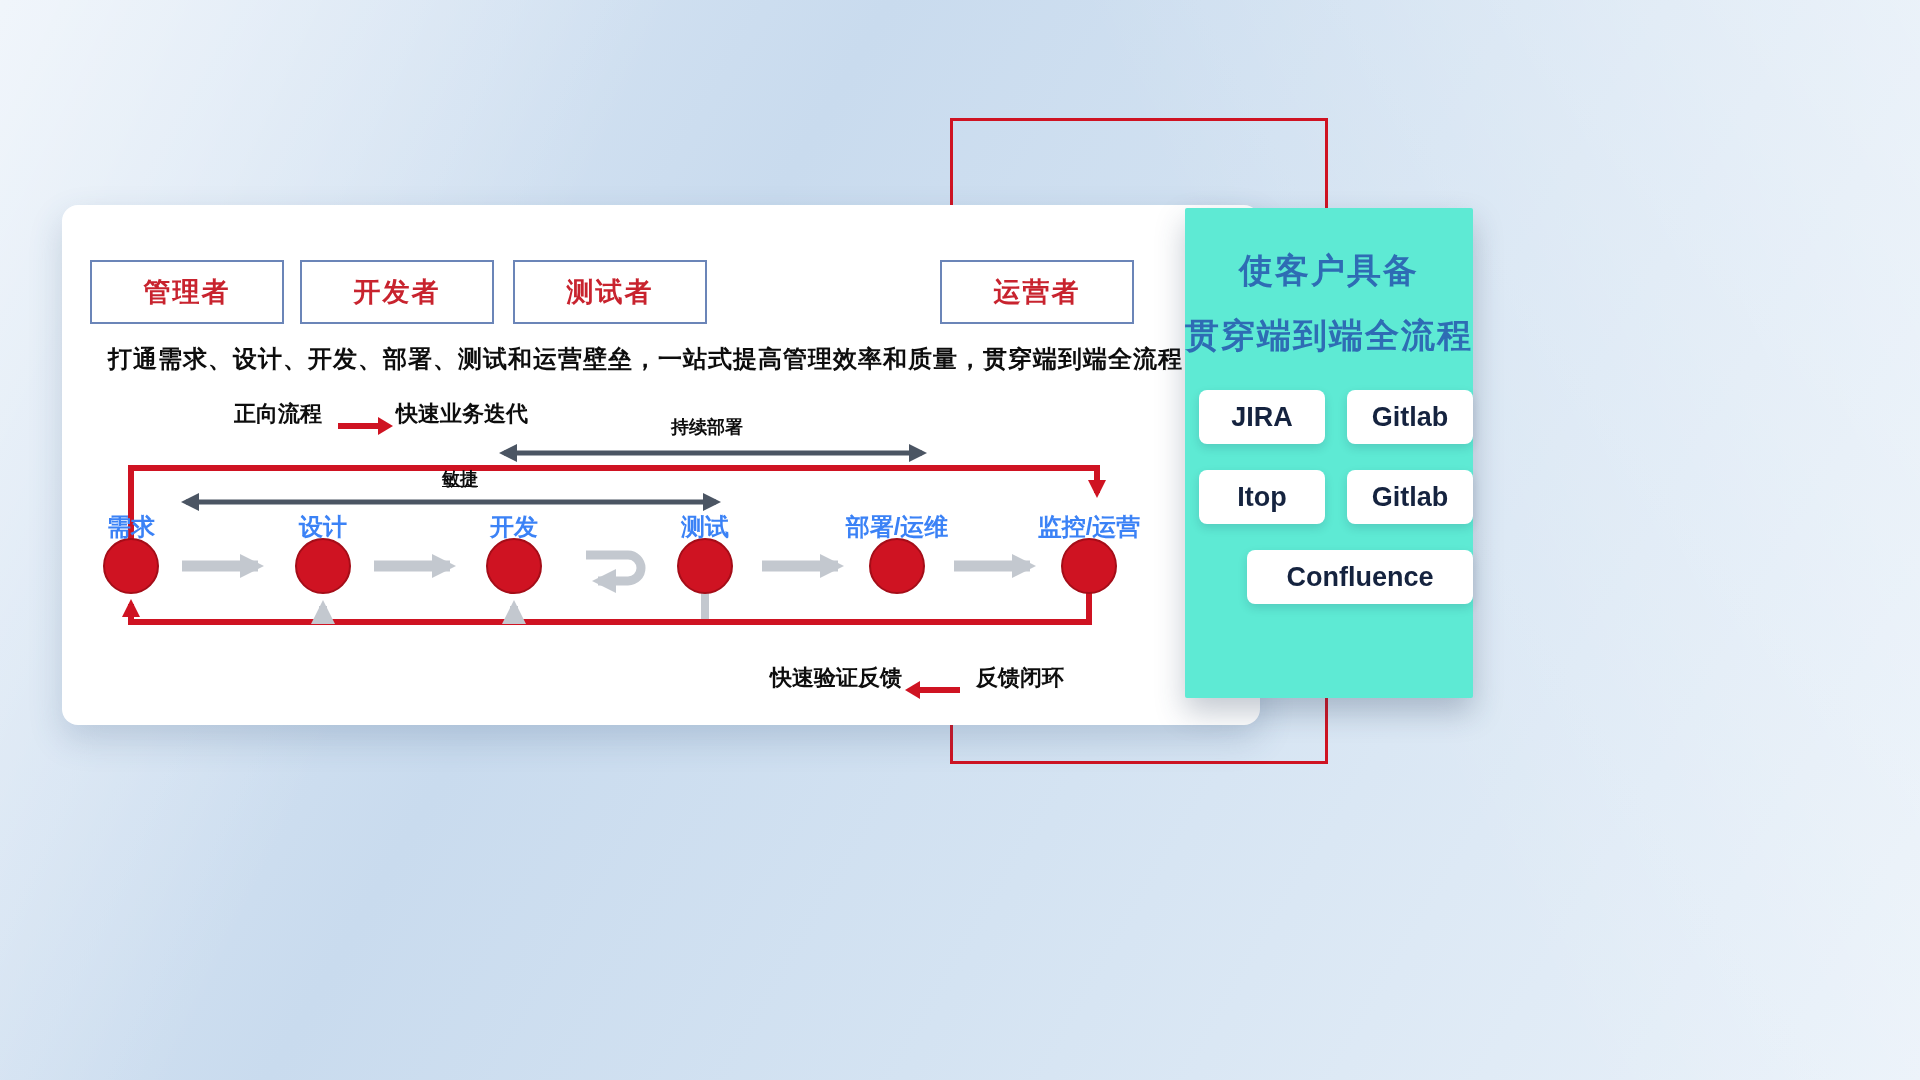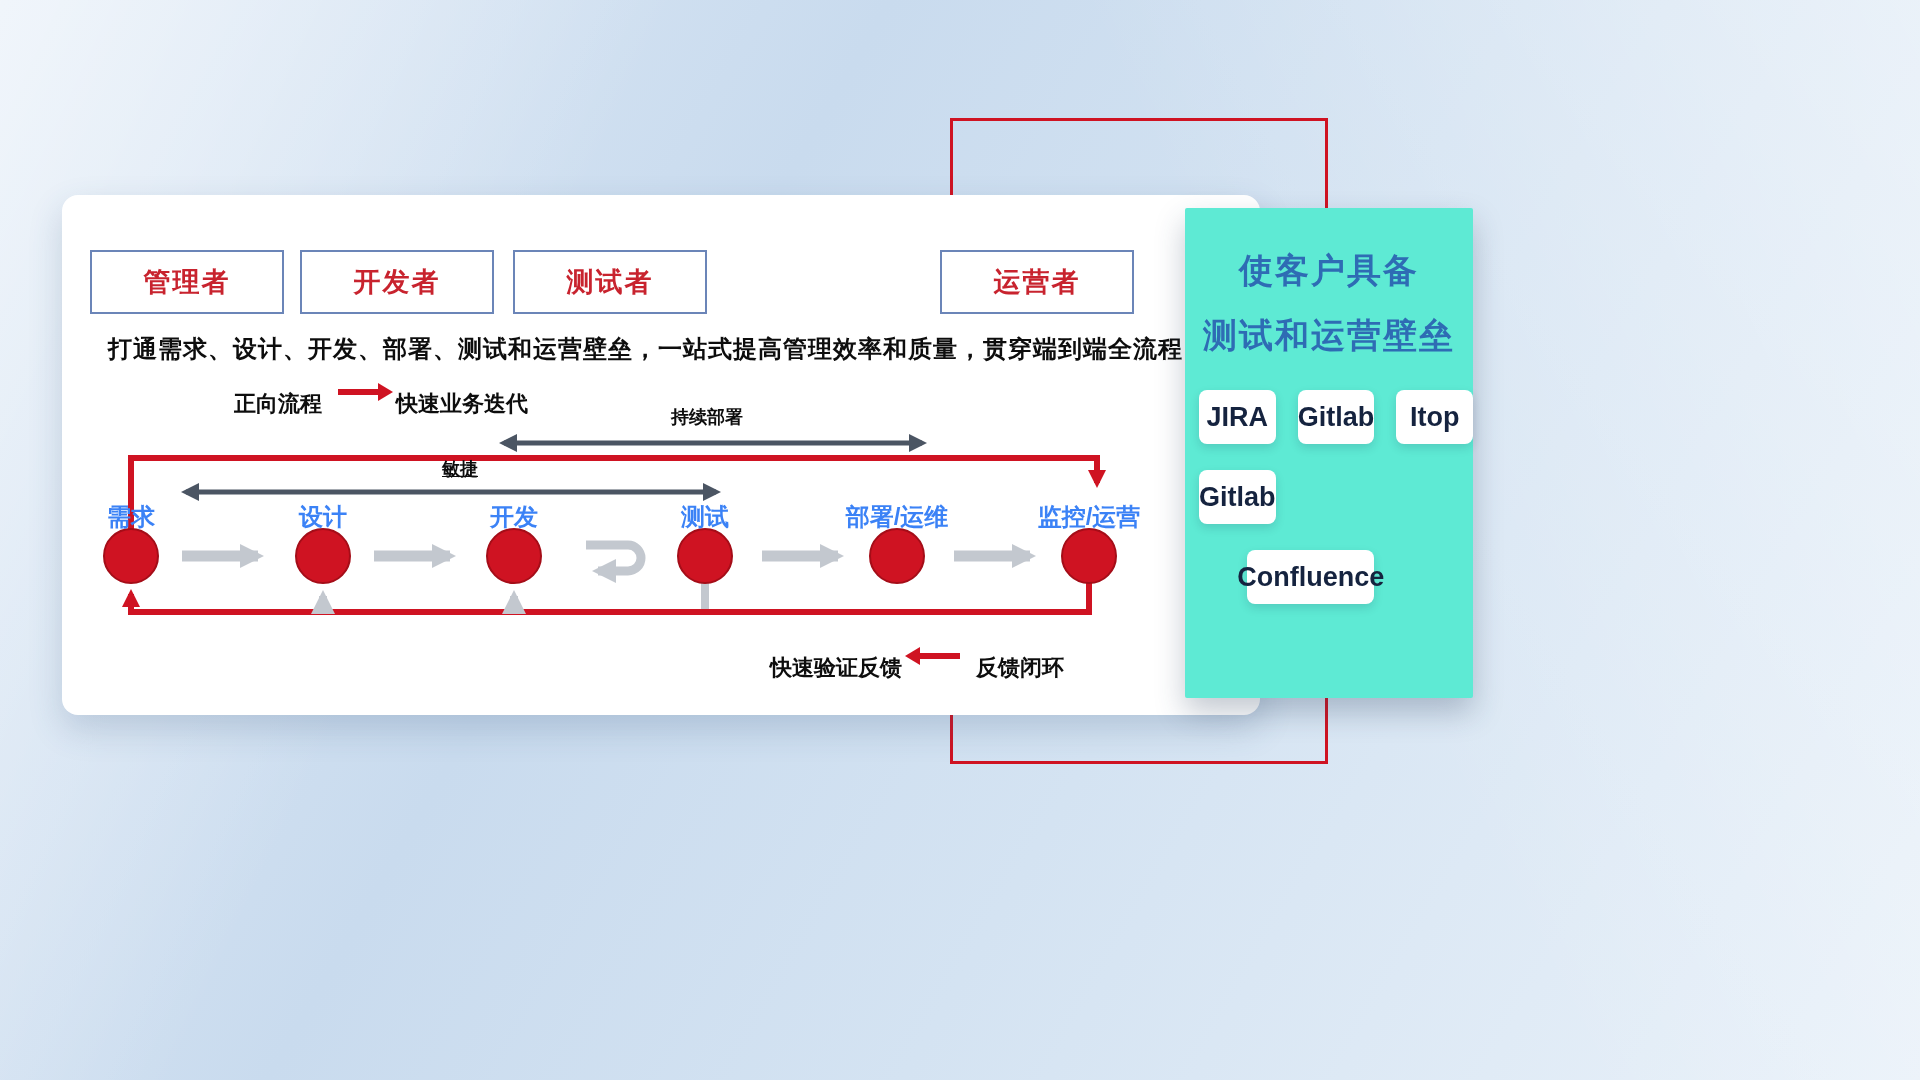--- a/index.html
+++ b/index.html
@@ -13,38 +13,38 @@
   }
 
   
   .red-frame{
     position:absolute;left:950px;top:118px;width:372px;height:640px;
     border:3px solid #cf1322;z-index:1;background:transparent;
   }
 
   
   .flow-card{
-    position:absolute;left:62px;top:195px;width:1198px;height:520px;
+    position:absolute;left:62px;top:205px;width:1198px;height:520px;
     background:#ffffff;border-radius:16px;z-index:2;
     box-shadow:0 14px 34px rgba(50,80,120,.20);
   }
 
   .role-box{
     position:absolute;top:55px;height:60px;width:190px;background:#fff;
     border:2px solid #6b85b8;display:flex;align-items:center;justify-content:center;
     color:#c8232e;font-size:27px;font-weight:700;letter-spacing:2px;
   }
   .role-1{left:28px}.role-2{left:238px}.role-3{left:451px}.role-4{left:671px}.role-5{left:878px}
 
   .description{
     position:absolute;left:46px;top:138px;width:1050px;
     font-size:24px;font-weight:700;color:#0d0d0d;letter-spacing:1px;white-space:nowrap;
   }
 
-  .legend{position:absolute;display:flex;align-items:flex-start;gap:16px;
+  .legend{position:absolute;display:flex;align-items:flex-end;gap:16px;
     font-size:22px;font-weight:700;color:#0d0d0d;}
   .legend-forward{left:172px;top:194px;}
   .legend-feedback{left:708px;top:458px;}
 
   .red-arrow-right{position:relative;width:42px;height:6px;background:#cf1322;display:inline-block;}
   .red-arrow-right::after{content:'';position:absolute;right:-13px;top:-6px;
     border-left:15px solid #cf1322;border-top:9px solid transparent;border-bottom:9px solid transparent;}
   .red-arrow-left{position:relative;width:42px;height:6px;background:#cf1322;display:inline-block;}
   .red-arrow-left::before{content:'';position:absolute;left:-13px;top:-6px;
     border-right:15px solid #cf1322;border-top:9px solid transparent;border-bottom:9px solid transparent;}
@@ -62,21 +62,21 @@
 
   
   .side-panel{
     position:absolute;left:1185px;top:208px;width:288px;height:490px;
     background:#5eead4;z-index:3;border-radius:2px;
     box-shadow:0 14px 30px rgba(40,60,90,.28);
   }
   .panel-title{margin-top:30px;text-align:center;color:#2e6cb4;font-weight:700;
     font-size:34px;line-height:1.9;letter-spacing:2px;}
   .tools{position:absolute;left:14px;right:0;top:182px;
-    display:grid;grid-template-columns:1fr 1fr 1fr;gap:26px 22px;}
+    display:grid;grid-template-columns:1fr 1fr;gap:26px 22px;}
   .tool-chip{
     background:#fff;border-radius:8px;height:54px;display:flex;align-items:center;justify-content:center;
     font-size:27px;font-weight:700;color:#15233f;box-shadow:0 4px 10px rgba(20,40,70,.15);
   }
   .tool-wide{grid-column:1 / span 2;margin-left:48px;}
 </style>
 </head>
 <body>
 
 <div>
@@ -159,21 +159,21 @@
       <span>快速验证反馈</span>
       <span class="red-arrow-left"></span>
       <span>反馈闭环</span>
     </div>
 
   </div>
 
   <div class="side-panel">
     <div class="panel-title">
       <div>使客户具备</div>
-      <div>测试和运营壁垒</div>
+      <div>贯穿端到端全流程</div>
     </div>
     <div class="tools">
       <div class="tool-chip">JIRA</div>
       <div class="tool-chip">Gitlab</div>
       <div class="tool-chip">Itop</div>
       <div class="tool-chip">Gitlab</div>
       <div class="tool-chip tool-wide">Confluence</div>
     </div>
   </div>
 

